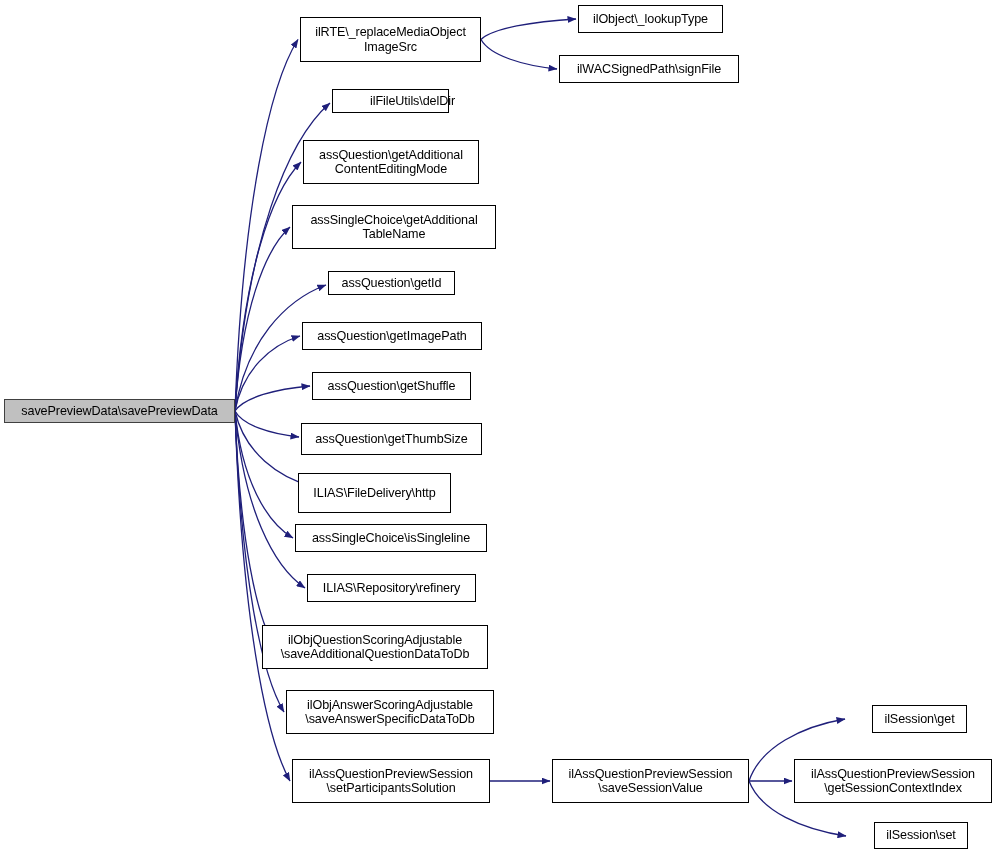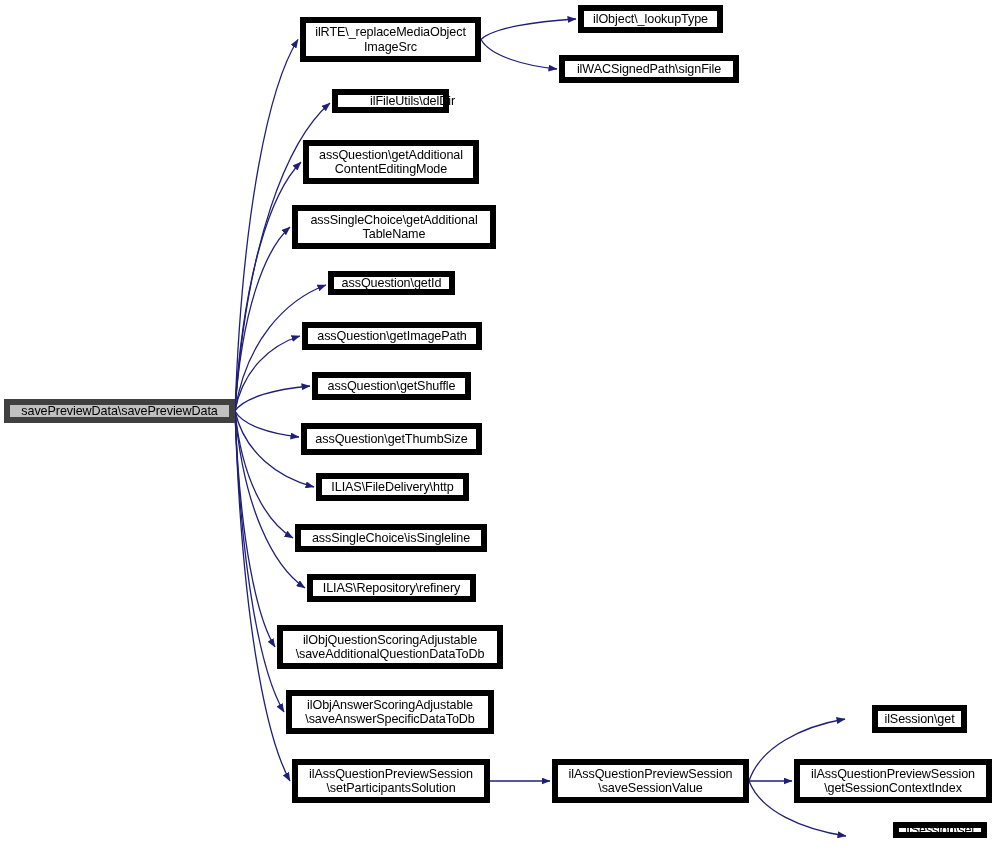--- a/index.html
+++ b/index.html
@@ -19,21 +19,21 @@
     position: absolute;
     left: 0;
     top: 0;
     width: 999px;
     height: 856px;
     pointer-events: none;
   }
   .node {
     position: absolute;
     box-sizing: border-box;
-    border: 6px solid #000000;
+    border: 1px solid #000000;
     background: #ffffff;
     color: #000000;
     font-size: 12.6px;
     line-height: 14.5px;
     display: flex;
     align-items: center;
     justify-content: center;
     text-align: center;
     white-space: pre-line;
     letter-spacing: -0.1px;
@@ -85,29 +85,29 @@
       <div class="node" style="left: 559px; top: 55px; width: 180px; height: 28px;">ilWACSignedPath\signFile</div>
       <div class="node" style="left: 332px; top: 89px; width: 117px; height: 24px; padding-left: 44px;">ilFileUtils\delDir</div>
       <div class="node" style="left: 303px; top: 140px; width: 176px; height: 44px;">assQuestion\getAdditional
 ContentEditingMode</div>
       <div class="node" style="left: 292px; top: 205px; width: 204px; height: 44px;">assSingleChoice\getAdditional
 TableName</div>
       <div class="node" style="left: 328px; top: 271px; width: 127px; height: 24px;">assQuestion\getId</div>
       <div class="node" style="left: 302px; top: 322px; width: 180px; height: 28px;">assQuestion\getImagePath</div>
       <div class="node" style="left: 312px; top: 372px; width: 159px; height: 28px;">assQuestion\getShuffle</div>
       <div class="node" style="left: 301px; top: 423px; width: 181px; height: 32px;">assQuestion\getThumbSize</div>
-      <div class="node" style="left: 316px; top: 473px; width: 153px; height: 28px;">ILIAS\FileDelivery\http</div>
+      <div class="node" style="left: 298px; top: 473px; width: 153px; height: 40px;">ILIAS\FileDelivery\http</div>
       <div class="node" style="left: 295px; top: 524px; width: 192px; height: 28px;">assSingleChoice\isSingleline</div>
       <div class="node" style="left: 307px; top: 574px; width: 169px; height: 28px;">ILIAS\Repository\refinery</div>
-      <div class="node" style="left: 277px; top: 625px; width: 226px; height: 44px;">ilObjQuestionScoringAdjustable
+      <div class="node" style="left: 262px; top: 625px; width: 226px; height: 44px;">ilObjQuestionScoringAdjustable
 \saveAdditionalQuestionDataToDb</div>
       <div class="node" style="left: 286px; top: 690px; width: 208px; height: 44px;">ilObjAnswerScoringAdjustable
 \saveAnswerSpecificDataToDb</div>
       <div class="node" style="left: 292px; top: 759px; width: 198px; height: 44px;">ilAssQuestionPreviewSession
 \setParticipantsSolution</div>
       <div class="node" style="left: 552px; top: 759px; width: 197px; height: 44px;">ilAssQuestionPreviewSession
 \saveSessionValue</div>
       <div class="node" style="left: 847px; top: 705px; width: 95px; height: 28px; margin-left: 25px;">ilSession\get</div>
       <div class="node" style="left: 794px; top: 759px; width: 198px; height: 44px;">ilAssQuestionPreviewSession
 \getSessionContextIndex</div>
-      <div class="node" style="left: 893px; top: 822px; width: 94px; height: 16px;">ilSession\set</div>
+      <div class="node" style="left: 874px; top: 822px; width: 94px; height: 27px;">ilSession\set</div>
     </div>
 </div>
 
 </body></html>

